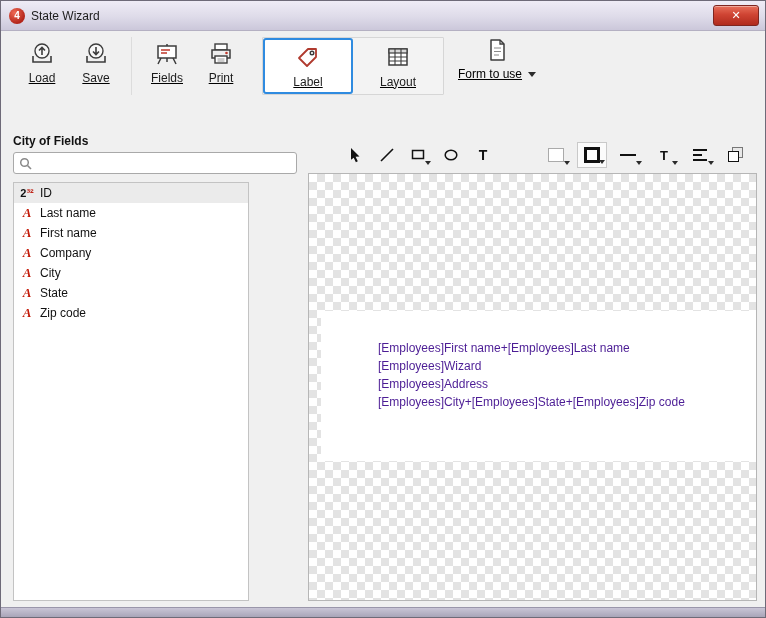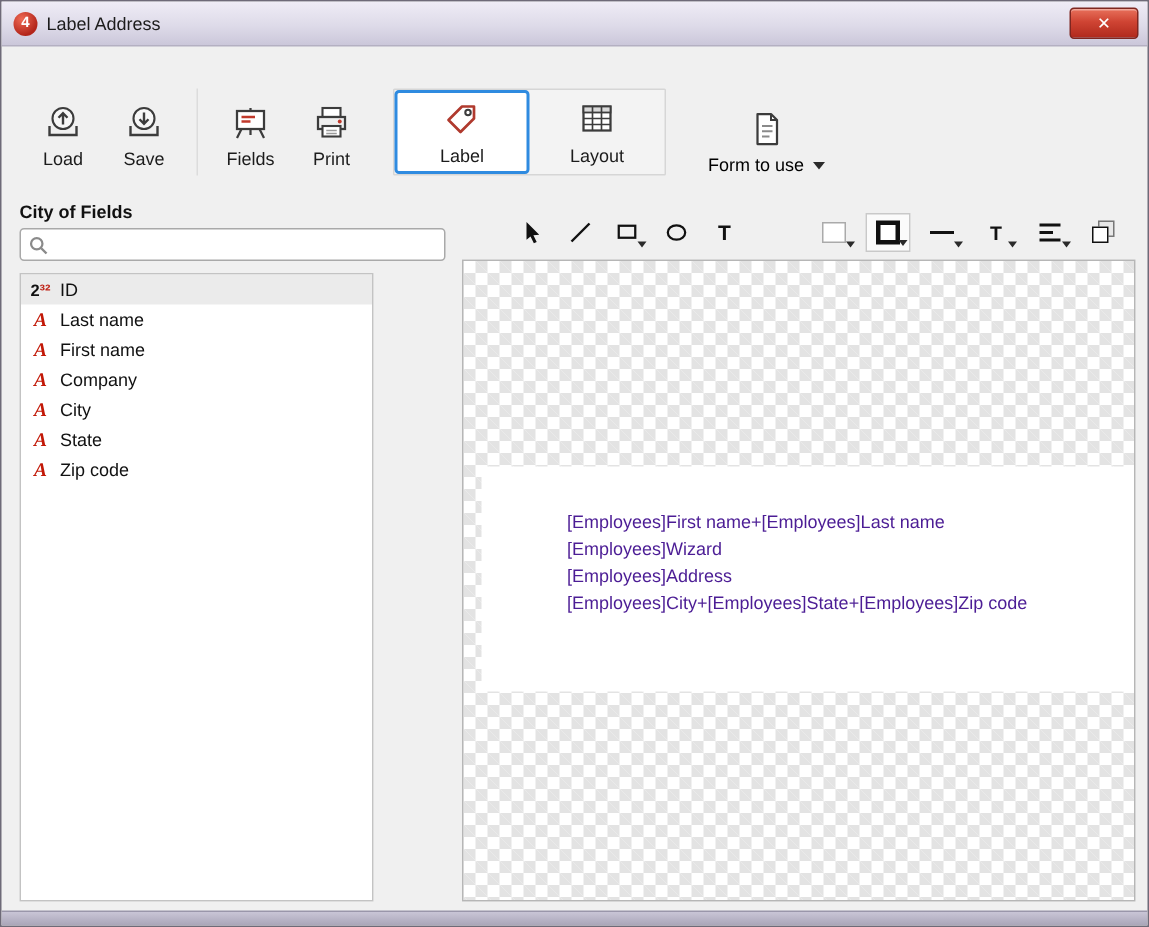--- a/index.html
+++ b/index.html
@@ -30,41 +30,41 @@
     cursor:default; box-shadow:inset 0 1px 0 rgba(255,255,255,.4);
   }
   
   .frame-bottom{
     position:absolute; left:0; right:0; bottom:0; height:10px;
     background:linear-gradient(#c9c5d6,#a9a5b8); border-top:1px solid #9a96aa;
   }
   
   .toolbar{
     position:absolute; top:36px; left:14px; right:10px; height:80px;
-    display:flex; align-items:flex-end;
+    display:flex; align-items:flex-start;text-decoration:underline;
   }
   .tb-btn{
     display:flex; flex-direction:column; align-items:center; justify-content:center;
     gap:4px; min-width:54px; padding:4px 6px; background:transparent; border:none;
     font-size:12px; color:#1c1c1c; cursor:default;
   }
   .tb-sep{ width:1px; height:58px; background:#dcdcdc; margin:0 8px; }
   .tab-group{
     display:flex; align-items:stretch; margin-left:14px;
     border:1px solid #d6d6d6; border-radius:1px; background:#f3f3f3; padding:0;
   }
   .tab-btn{
     display:flex; flex-direction:column; align-items:center; justify-content:center;
     gap:5px; width:90px; height:56px; border:2px solid transparent; border-radius:3px;
     background:transparent; font-size:12px; color:#1c1c1c; cursor:default;
   }
   .tab-btn.selected{ background:#fff; border-color:#2f8be0; }
   .form-btn{
     display:flex; flex-direction:column; align-items:center; gap:4px;
-    margin-left:28px; background:transparent; border:none; font-size:12px; cursor:default;
+    margin-left:14px; background:transparent; border:none; font-size:12px; cursor:default;
   }
   .form-btn .label-row{ display:flex; align-items:center; gap:6px; }
   .caret-down{
     width:0; height:0; border-left:4px solid transparent; border-right:4px solid transparent;
     border-top:5px solid #2b2b2b; display:inline-block;
   }
   
   .panel-title{ position:absolute; top:133px; left:12px; font-size:12px; font-weight:bold; color:#111; }
   .searchbox{
     position:absolute; top:151px; left:12px; width:284px; height:22px;
@@ -140,21 +140,21 @@
   .label-line{ font-size:12px; color:#4c1d95; line-height:18px; white-space:nowrap;margin-left:28px; }
   svg{ display:block; }
 </style>
 </head>
 <body>
 
 <div class="window">
 
   <div class="titlebar">
     <span class="app-icon">4</span>
-    <span class="window-title">Label Address</span>
+    <span class="window-title">State Wizard</span>
     <button class="close-btn">
       <span>✕</span>
     </button>
   </div>
 
   <div class="toolbar">
 
     <button class="tb-btn">
       <span>
         <svg width="26" height="26" viewBox="0 0 26 26">

